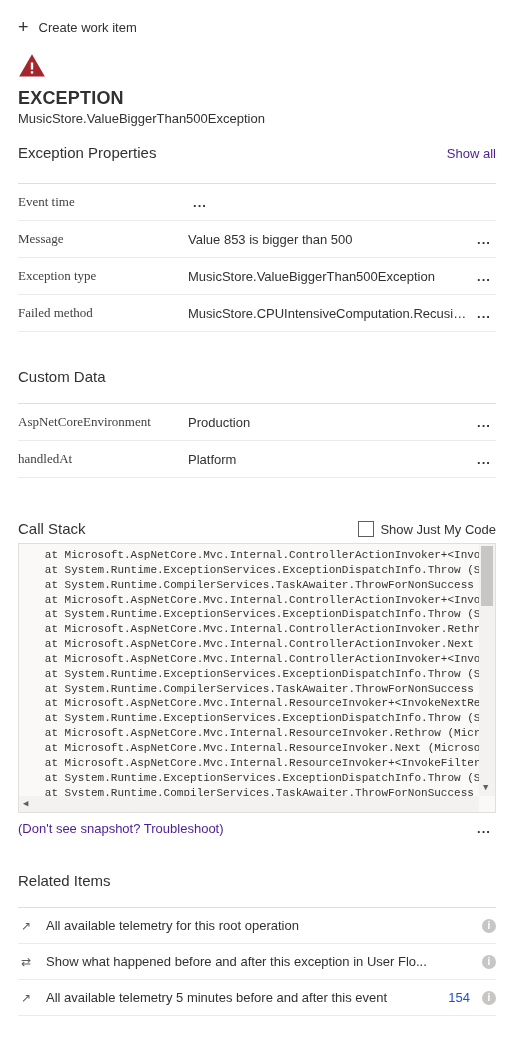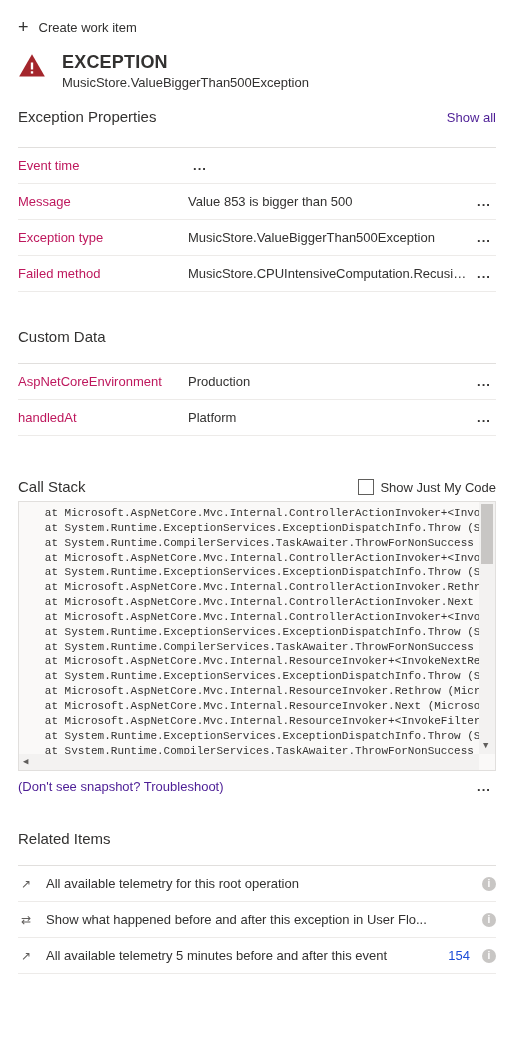--- a/index.html
+++ b/index.html
@@ -19,22 +19,23 @@
       cursor: pointer;
     }
     .plus-icon {
       font-size: 18px;
       font-weight: 300;
       line-height: 1;
     }
     .header-block {
       display: flex;
       align-items: flex-start;
-      gap: 16px;
+      gap: 8px;
       margin-bottom: 18px;
+      flex-direction: column;
     }
     .warn-icon svg { display: block; }
     .header-title {
       font-size: 18px;
       font-weight: 600;
       margin-bottom: 2px;
       letter-spacing: 0.2px;
     }
     .header-sub {
       font-size: 13px;
@@ -60,21 +61,22 @@
     .prop-row {
       display: flex;
       align-items: center;
       border-bottom: 1px solid #edebe9;
       padding: 10px 0;
       font-size: 13px;
     }
     .prop-key {
       width: 170px;
       flex-shrink: 0;
-      color: #be185d;
+      color: #404040;
+      font-family: Liberation Serif, serif;
     }
     .prop-val {
       flex: 1;
       color: #323130;
       overflow: hidden;
       text-overflow: ellipsis;
       white-space: nowrap;
     }
     .ellipsis-btn {
       width: 24px;

